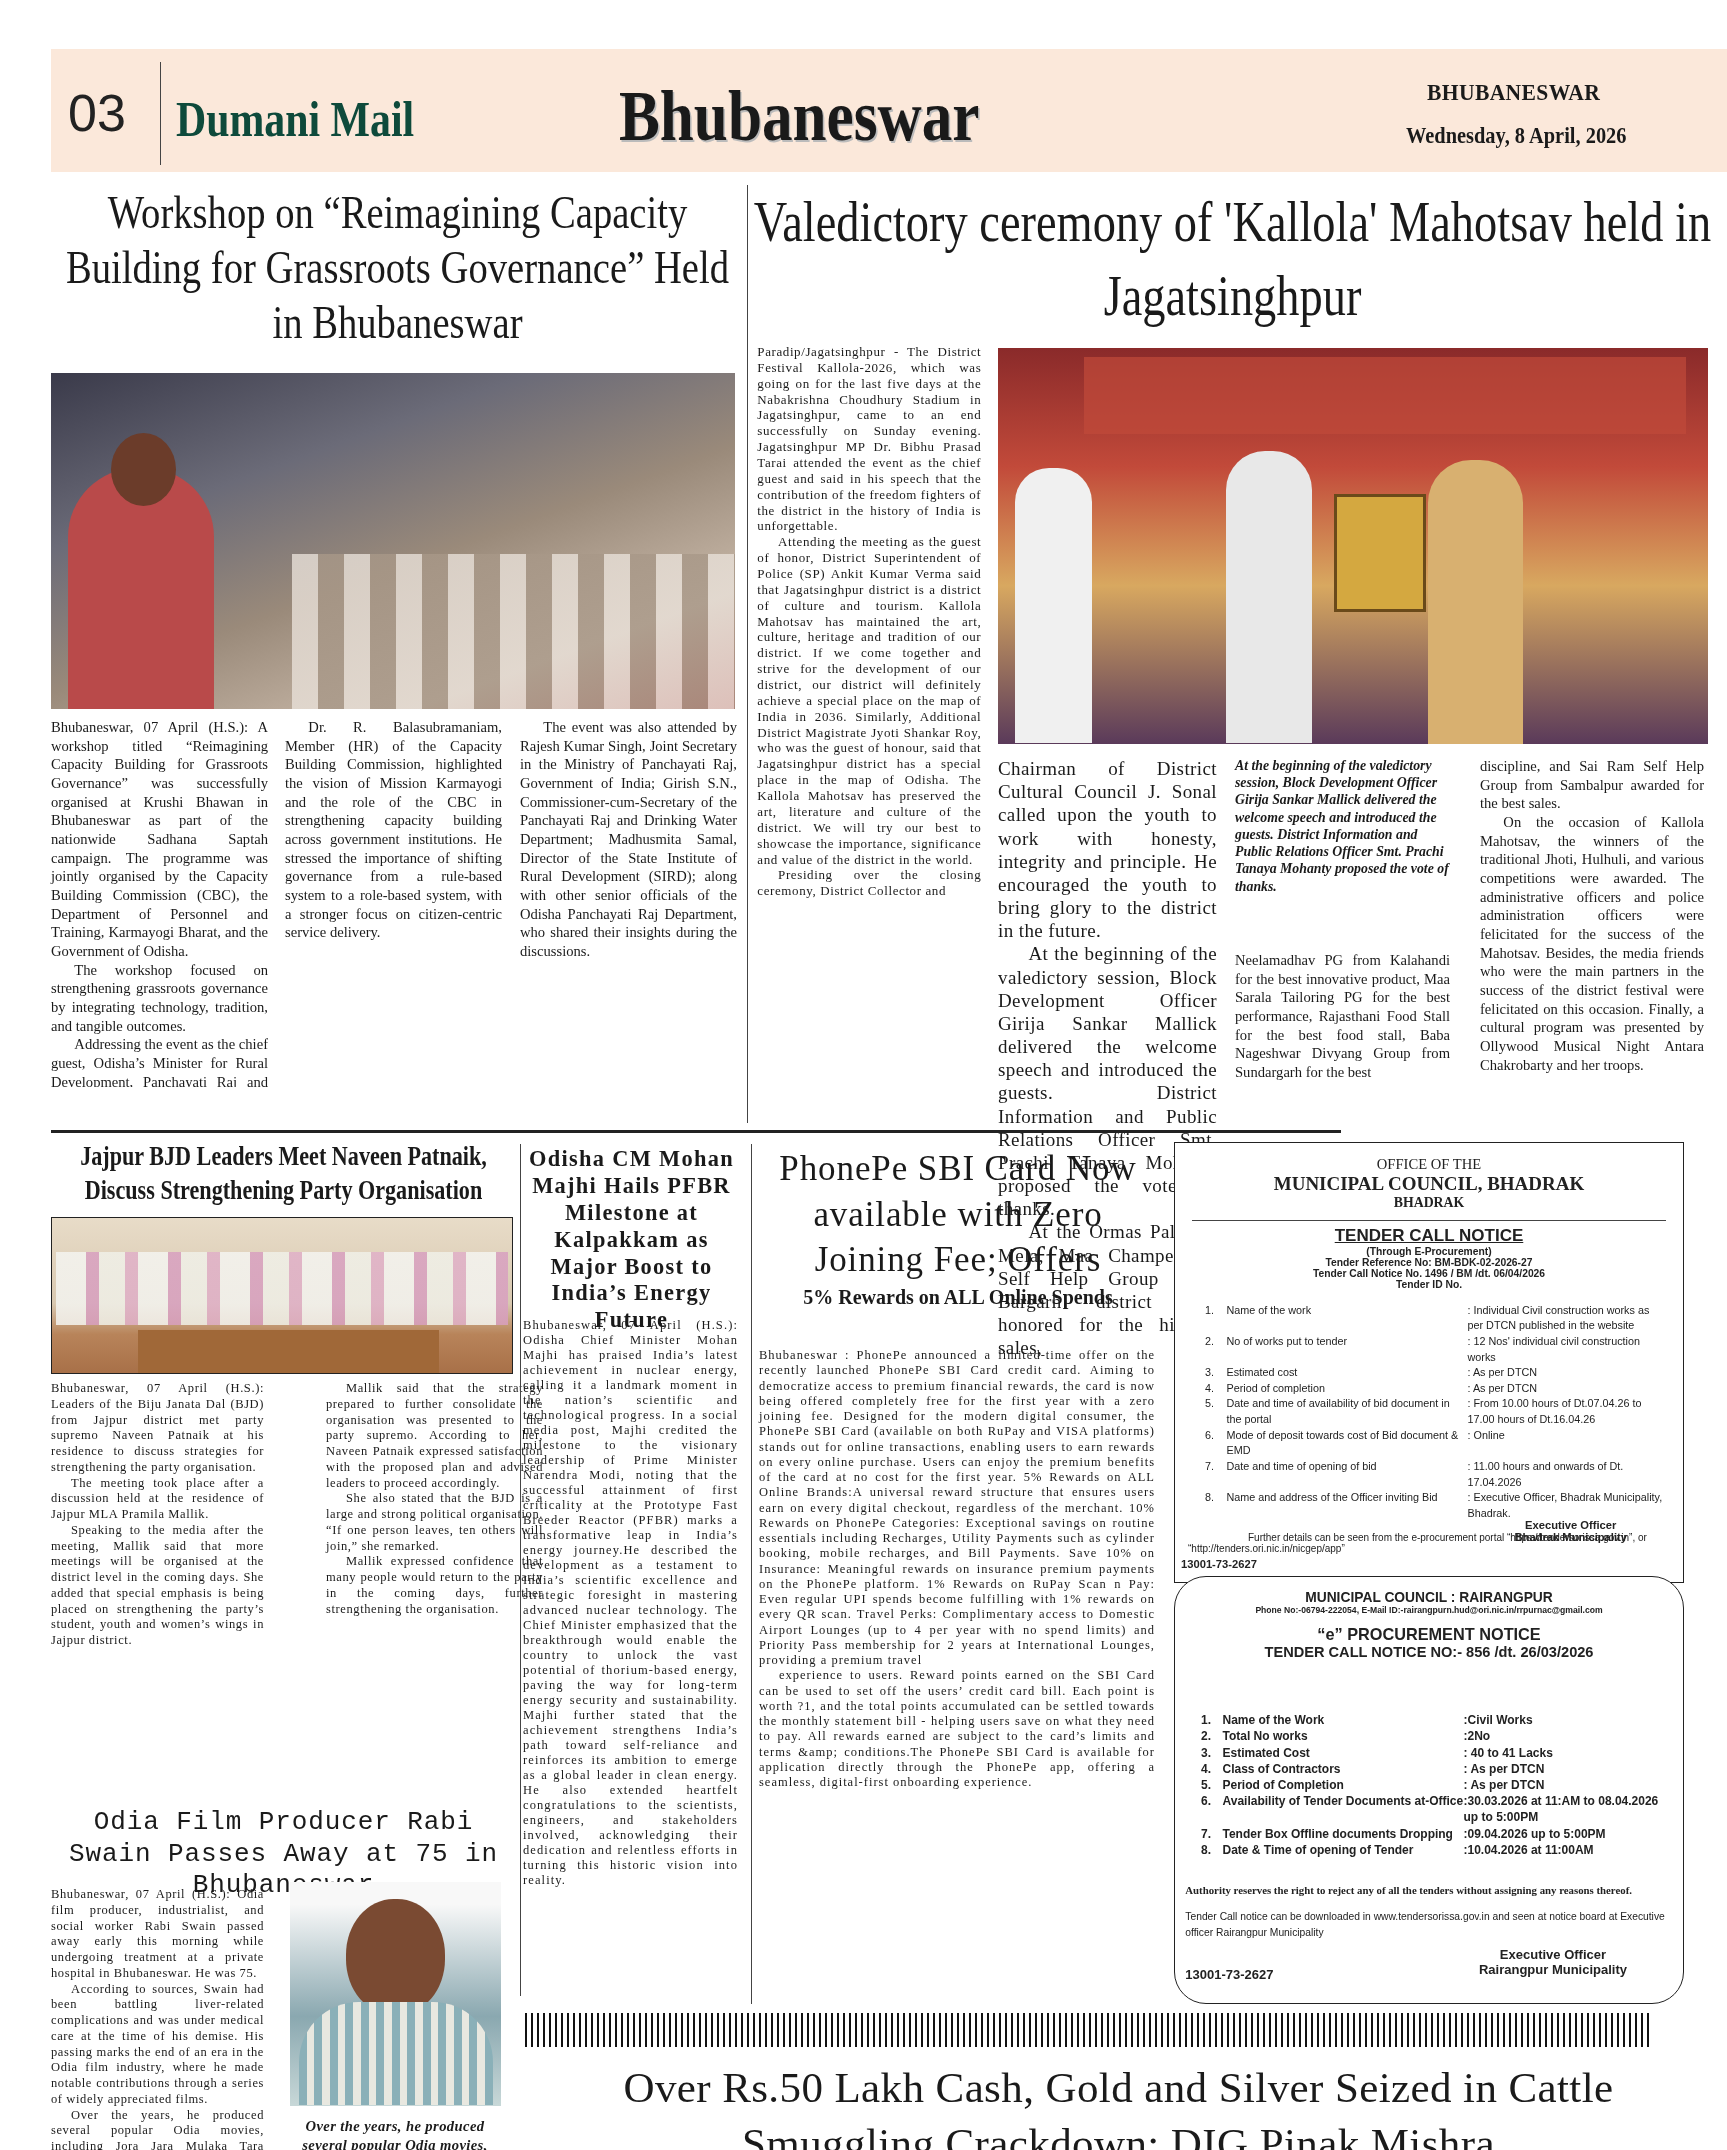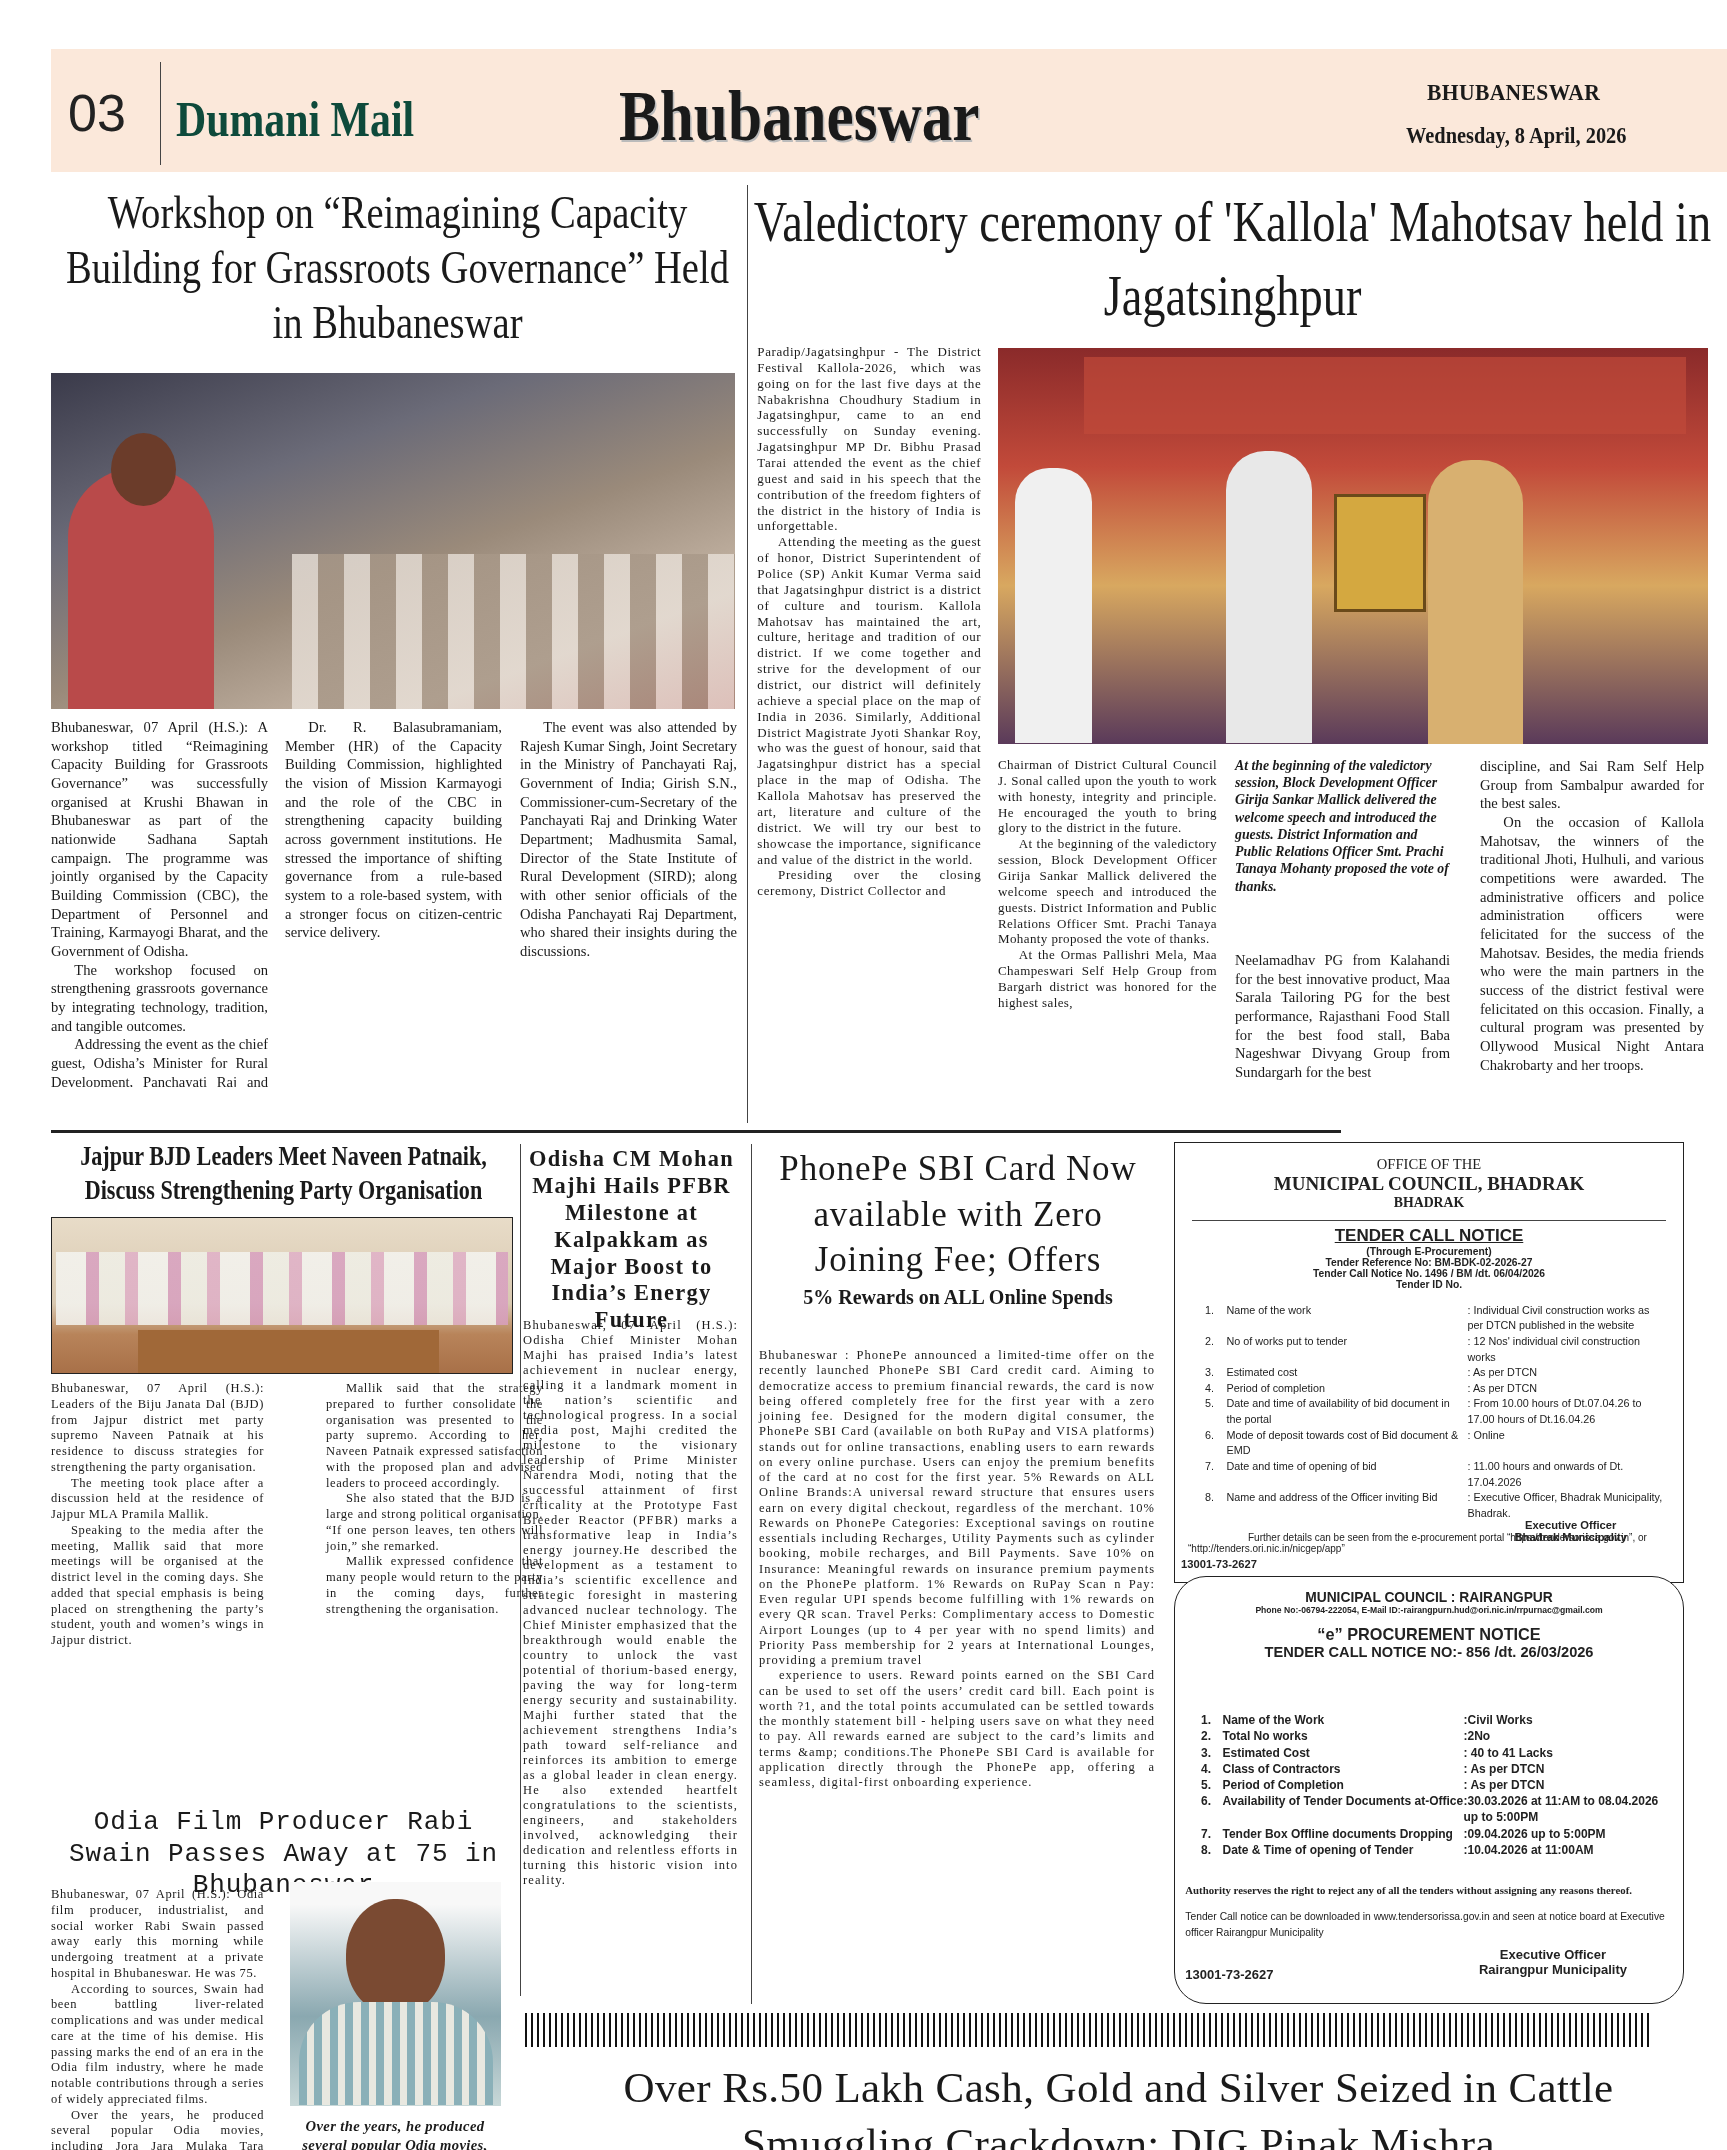--- a/index.html
+++ b/index.html
@@ -66,21 +66,21 @@
     <p class="ind">Attending the meeting as the guest of honor, District Superintendent of Police (SP) Ankit Kumar Verma said that Jagatsinghpur district is a district of culture and tourism. Kallola Mahotsav has maintained the art, culture, heritage and tradition of our district. If we come together and strive for the development of our district, our district will definitely achieve a special place on the map of India in 2036. Similarly, Additional District Magistrate Jyoti Shankar Roy, who was the guest of honour, said that Jagatsinghpur district has a special place in the map of Odisha. The Kallola Mahotsav has preserved the art, literature and culture of the district. We will try our best to showcase the importance, significance and value of the district in the world.</p>
     <p class="ind">Presiding over the closing ceremony, District Collector and</p>
   </div>
   <div class="abs photo" style="left:245px;top:163px;width:710px;height:396px;background:linear-gradient(180deg,#8a2a2a 0%,#c24a3a 30%,#d8a860 60%,#5a3a5a 100%);">
     <div class="abs" style="left:86px;top:8.6px;width:602px;height:77px;background:#c04a3a;opacity:.7;"></div>
     <div class="abs" style="left:17px;top:120px;width:77px;height:275px;background:#f0f0f0;border-radius:34px 34px 0 0;"></div>
     <div class="abs" style="left:228px;top:103px;width:86px;height:292px;background:#e8e8e8;border-radius:39px 39px 0 0;"></div>
     <div class="abs" style="left:336px;top:146px;width:86px;height:112px;background:#d4a840;border:3.4px solid #6a4a1a;"></div>
     <div class="abs" style="left:430px;top:112px;width:95px;height:284px;background:#d8b070;border-radius:43px 43px 0 0;"></div>
   </div>
-  <div class="abs col" style="left:245px;top:572px;width:219px;font-size:13px;letter-spacing:0.4px;line-height:1.22;">
+  <div class="abs col" style="left:245px;top:572px;width:219px;font-size:19px;letter-spacing:0.4px;line-height:1.22;">
     <p>Chairman of District Cultural Council J. Sonal called upon the youth to work with honesty, integrity and principle. He encouraged the youth to bring glory to the district in the future.</p>
     <p class="ind">At the beginning of the valedictory session, Block Development Officer Girija Sankar Mallick delivered the welcome speech and introduced the guests. District Information and Public Relations Officer Smt. Prachi Tanaya Mohanty proposed the vote of thanks.</p>
     <p class="ind">At the Ormas Pallishri Mela, Maa Champeswari Self Help Group from Bargarh district was honored for the highest sales,</p>
   </div>
   <div class="abs col" style="left:482px;top:572px;width:215px;font-size:13.8px;font-weight:bold;font-style:italic;text-align:left;line-height:1.25;">
     <p>At the beginning of the valedictory session, Block Development Officer Girija Sankar Mallick delivered the welcome speech and introduced the guests. District Information and Public Relations Officer Smt. Prachi Tanaya Mohanty proposed the vote of thanks.</p>
   </div>
   <div class="abs col" style="left:482px;top:766px;width:215px;">
     <p>Neelamadhav PG from Kalahandi for the best innovative product, Maa Sarala Tailoring PG for the best performance, Rajasthani Food Stall for the best food stall, Baba Nageshwar Divyang Group from Sundargarh for the best</p>
   </div>

